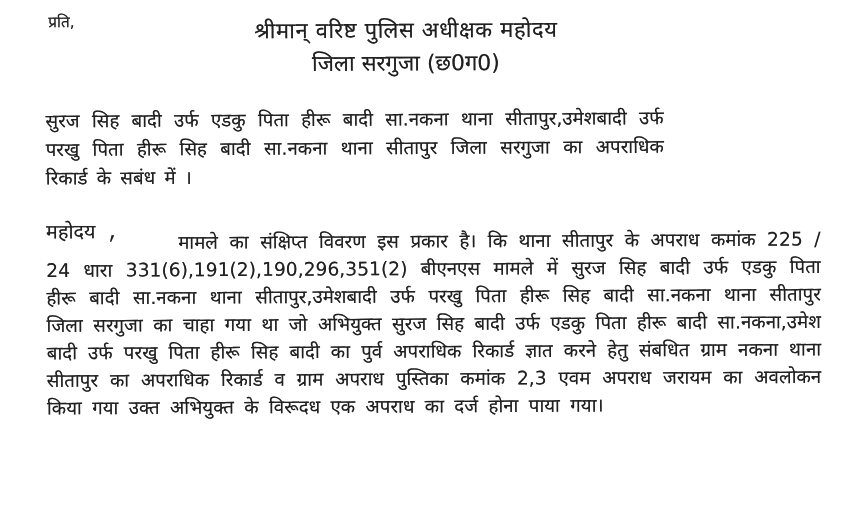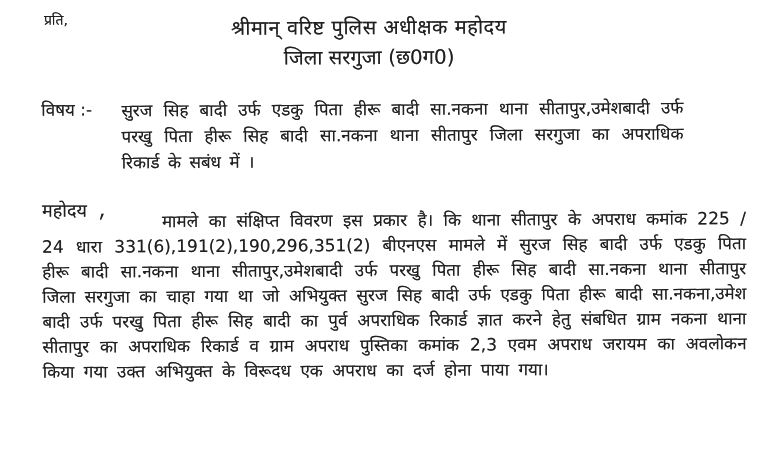--- a/index.html
+++ b/index.html
@@ -94,21 +94,20 @@
 <div class="page">
 
   <div class="to-line scan-ink">प्रति,</div>
 
   <div class="addressee">
     <div class="line1 scan-ink">श्रीमान् वरिष्ट पुलिस अधीक्षक महोदय</div>
     <div class="line2 scan-ink">जिला सरगुजा (छ0ग0)</div>
   </div>
 
   <div class="subject-row">
-    <div class="subject-label scan-ink">विषय :-</div>
     <div class="subject-text scan-ink">सुरज सिह बादी उर्फ एडकु पिता हीरू बादी सा.नकना थाना सीतापुर,उमेशबादी उर्फ परखु पिता हीरू सिह बादी सा.नकना थाना सीतापुर जिला सरगुजा का अपराधिक रिकार्ड के सबंध में ।</div>
   </div>
 
   <div class="greeting scan-ink">महोदय ,</div>
 
   <div class="body-para scan-ink">मामले का संक्षिप्त विवरण इस प्रकार है। कि थाना सीतापुर के अपराध कमांक 225 / 24 धारा 331(6),191(2),190,296,351(2) बीएनएस मामले में सुरज सिह बादी उर्फ एडकु पिता हीरू बादी सा.नकना थाना सीतापुर,उमेशबादी उर्फ परखु पिता हीरू सिह बादी सा.नकना थाना सीतापुर जिला सरगुजा का चाहा गया था जो अभियुक्त सुरज सिह बादी उर्फ एडकु पिता हीरू बादी सा.नकना,उमेश बादी उर्फ परखु पिता हीरू सिह बादी का पुर्व अपराधिक रिकार्ड ज्ञात करने हेतु संबधित ग्राम नकना थाना सीतापुर का अपराधिक रिकार्ड व ग्राम अपराध पुस्तिका कमांक 2,3 एवम अपराध जरायम का अवलोकन किया गया उक्त अभियुक्त के विरूदध एक अपराध का दर्ज होना पाया गया।</div>
 
 </div>
 
 </body></html>

